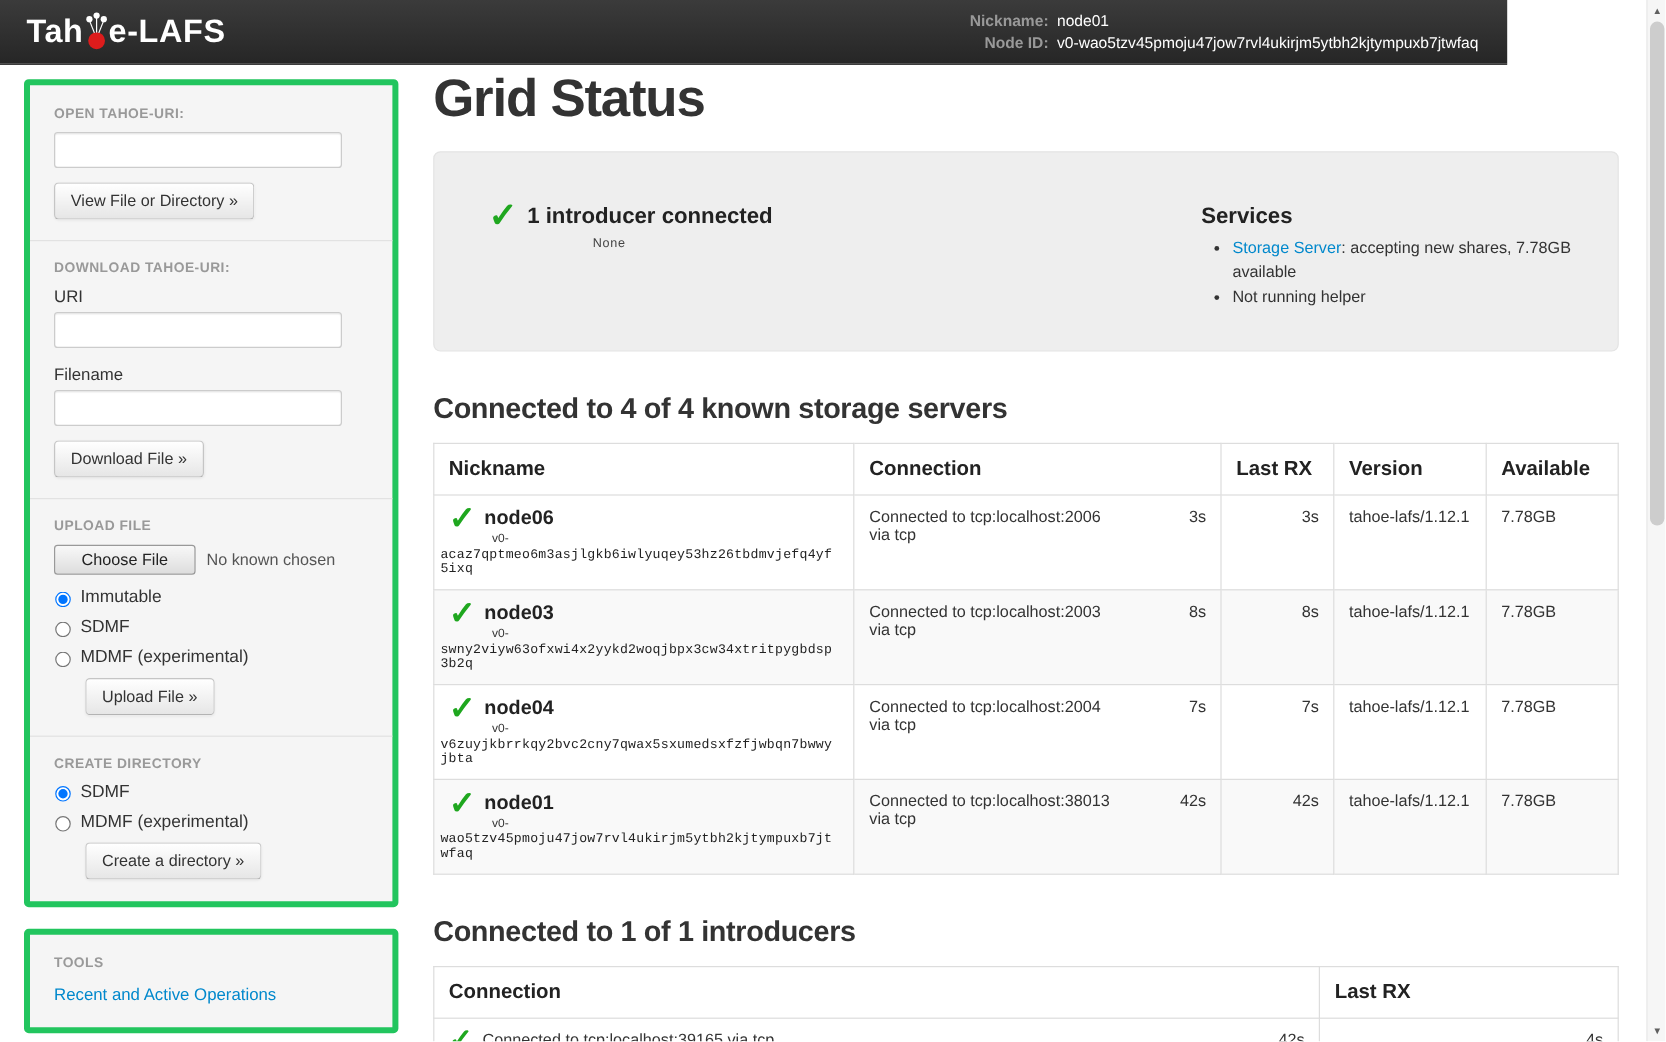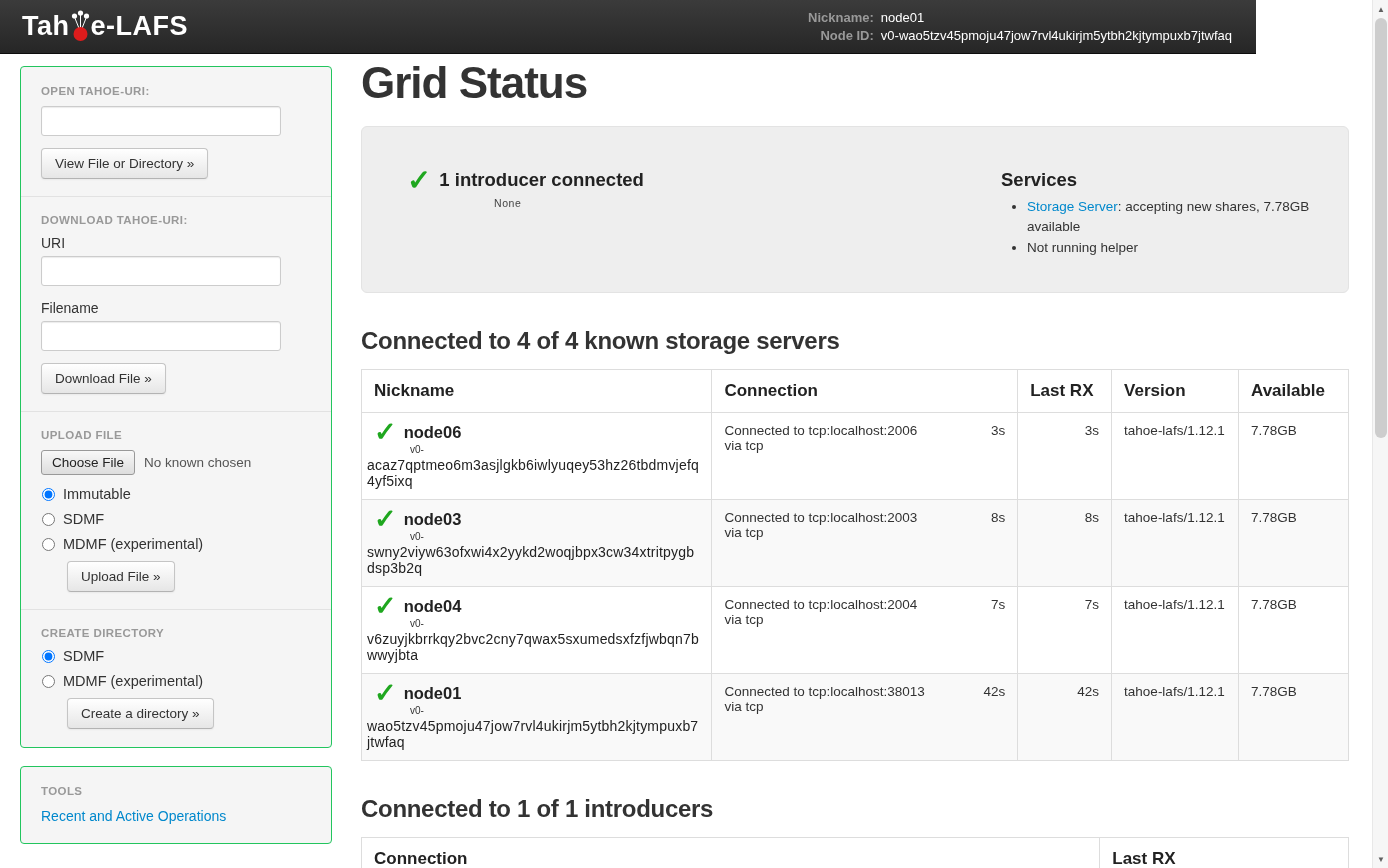--- a/index.html
+++ b/index.html
@@ -11,34 +11,34 @@
     background:linear-gradient(180deg,#3b3b3b 0%,#262626 100%);
     border-bottom:1px solid #0d0d0d; display:flex; align-items:center; justify-content:space-between; }
   .brand { display:flex; align-items:center; margin-left:22px; color:#fff; font-size:27px; font-weight:bold; letter-spacing:0.5px; }
   .brand svg { margin:0 1px 2px 1px; }
   .node-info { margin-right:24px; display:grid; grid-template-columns:auto auto; column-gap:7px; row-gap:1px; font-size:13px; line-height:17px; }
   .node-info .lbl { color:#999; font-weight:bold; text-align:right; }
   .node-info .val { color:#fff; }
 
   
   .sidebar { position:absolute; left:20px; top:66px; width:312px; }
-  .side-box { background:#f5f5f5; border:1px solid #22c55e; border-radius:4px; padding:18px 20px; margin-bottom:18px; }
+  .side-box { background:#f5f5f5; border:5px solid #22c55e; border-radius:4px; padding:18px 20px; margin-bottom:18px; }
   .side-label { color:#999; font-size:11.5px; font-weight:bold; letter-spacing:0.4px; margin-bottom:9px; }
   .side-divider { border:none; border-top:1px solid #e2e2e2; margin:17px -20px; }
   .txt-input { width:240px; height:30px; border:1px solid #ccc; border-radius:3px; background:#fff;
     box-shadow:inset 0 1px 1px rgba(0,0,0,0.08); margin-bottom:12px; padding:0 6px; font-size:13px; }
   .btn { display:inline-block; background:linear-gradient(180deg,#ffffff 0%,#e6e6e6 100%);
     border:1px solid #c5c5c5; border-bottom-color:#b3b3b3; border-radius:4px; color:#333;
     font-size:13.5px; padding:7px 13px; cursor:pointer; box-shadow:inset 0 1px 0 rgba(255,255,255,.4), 0 1px 2px rgba(0,0,0,.05); }
   .field-label { font-size:14px; color:#333; margin:2px 0 5px 0; }
   .file-row { display:flex; align-items:center; margin-bottom:11px; }
   .file-btn { background:linear-gradient(180deg,#f8f8f8,#ddd); border:1px solid #999; border-radius:3px;
-    font-size:13.5px; padding:4px 10px; color:#222; cursor:pointer; }
+    font-size:13.5px; padding:4px 22px; color:#222; cursor:pointer; }
   .file-none { font-size:13.5px; color:#555; margin-left:9px; }
-  .radio-row { display:flex; align-items:center; margin:0 0 9px 1px; font-size:14.5px; color:#333; }
+  .radio-row { display:flex; align-items:flex-end; margin:0 0 9px 1px; font-size:14.5px; color:#333; }
   .radio-row input { margin-right:8px; }
   .side-link { color:#0088cc; font-size:14px; text-decoration:none; display:inline-block; margin-top:2px; }
   .mt6 { margin-top:6px;padding-left:26px; }
 
   
   .main { position:absolute; left:361px; top:54px; width:988px; }
   .page-title { font-size:44px; font-weight:bold; color:#333; margin-top:4px; letter-spacing:-1px; }
   .well { margin-top:18px; background:#eee; border:1px solid #e3e3e3; border-radius:6px;
     padding:42px 25px 32px 25px; display:flex; }
   .well-left { flex:1; }
@@ -60,21 +60,21 @@
   table { border-collapse:collapse; width:988px; background:#fff; }
   th, td { border:1px solid #ddd; text-align:left; vertical-align:top; }
   th { font-size:17px; font-weight:bold; color:#222; padding:11px 12px; }
   td { font-size:13.5px; color:#333; padding:10px 12px; }
   .t1 tbody tr { height:77px; }
   .t1 tbody tr.striped { background:#f9f9f9; }
   .nick-top { display:flex; align-items:center; }
   .check-sm { color:#1fa71f; font-size:27px; font-weight:bold; line-height:18px; margin-right:7px; }
   .nick { font-size:16.5px; font-weight:bold; color:#222; }
   .nodeid-prefix { font-size:10px; color:#333; margin:2px 0 2px 36px; }
-  .nodeid { font-size:14px; color:#222; letter-spacing:0.2px; margin-left:-7px; word-break:break-all; }
+  .nodeid { font-size:11px; color:#222; letter-spacing:0.2px; margin-left:-7px; word-break:break-all;font-family:Liberation Mono, monospace; }
   .conn-cell { display:flex; justify-content:space-between;gap:44px; }
   .conn-time { margin-left:10px; white-space:nowrap; }
   .rx-cell { text-align:right; }
   .t2 tbody tr { height:52px; }
   .conn-left { display:flex; align-items:center; }
   .check-xs { color:#1fa71f; font-size:24px; font-weight:bold; line-height:16px; margin-right:8px; }
 
   
   .scrollbar { position:absolute; right:0; top:0; width:16px; height:868px; background:#f6f6f6; border-left:1px solid #e8e8e8; }
   .sb-arrow { position:absolute; left:0; width:16px; height:16px; display:flex; align-items:center; justify-content:center; font-size:8px; color:#606060; }

